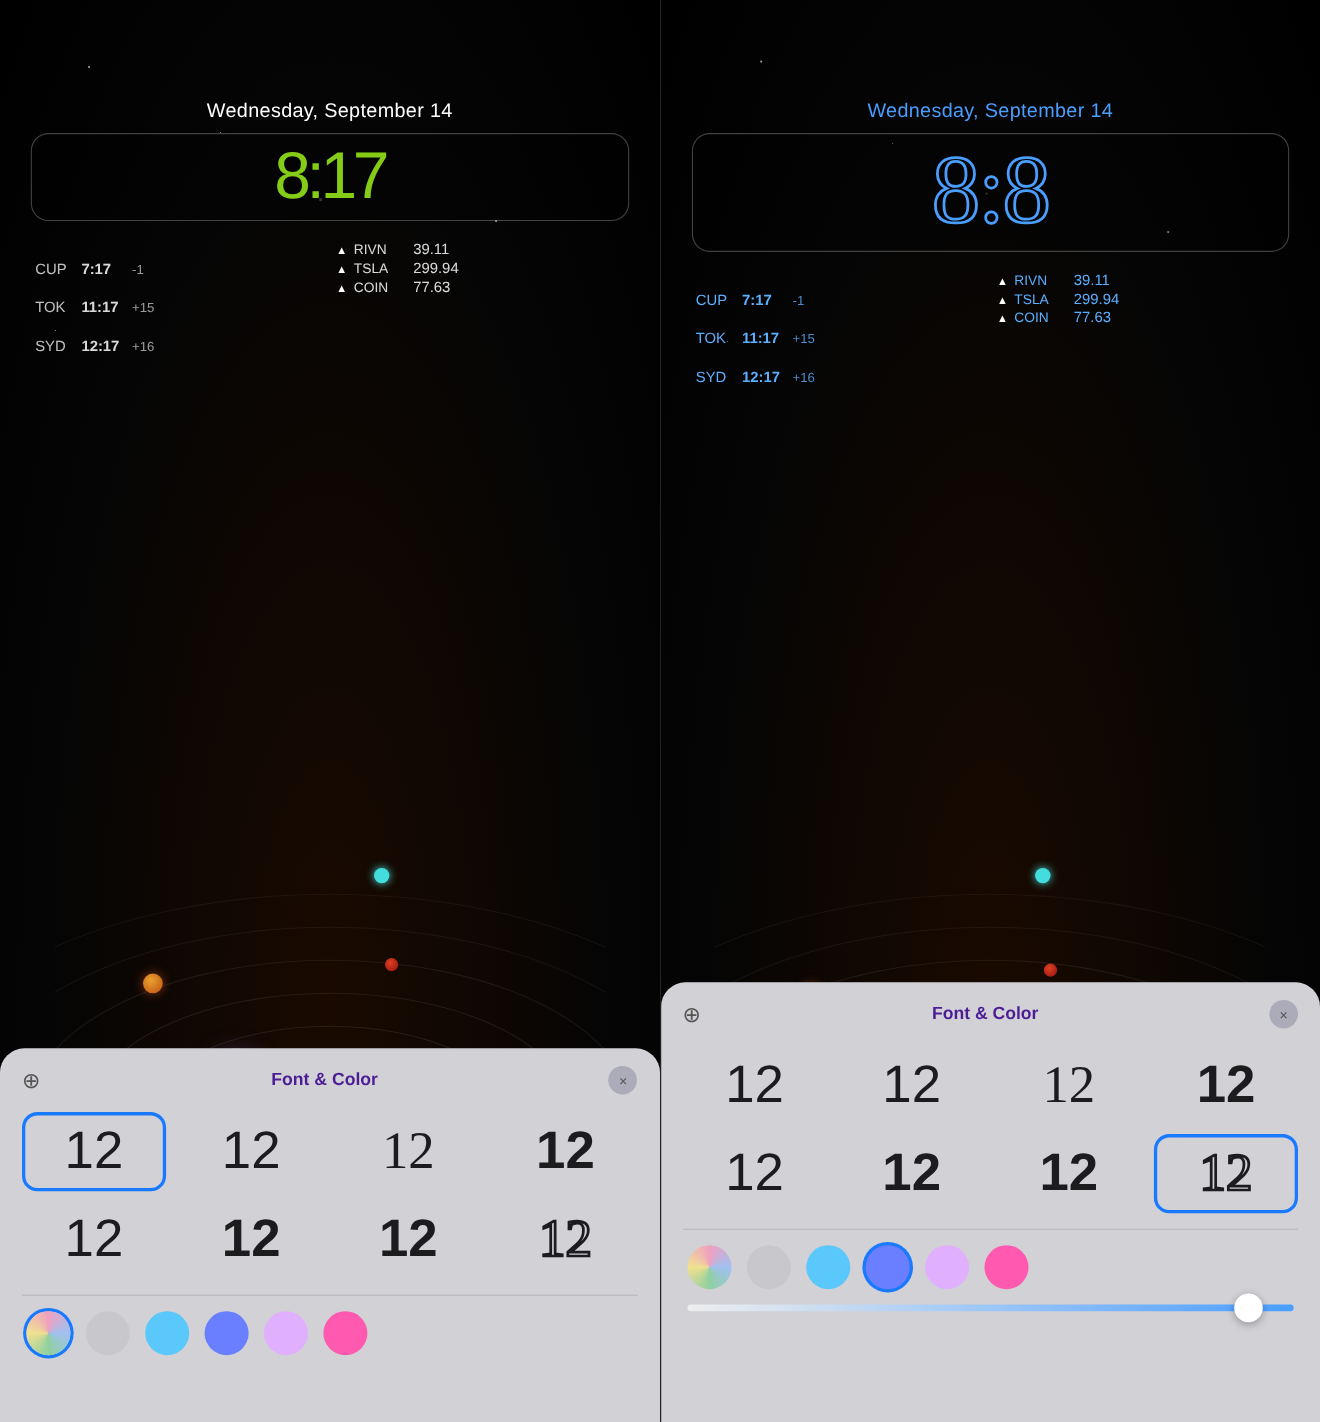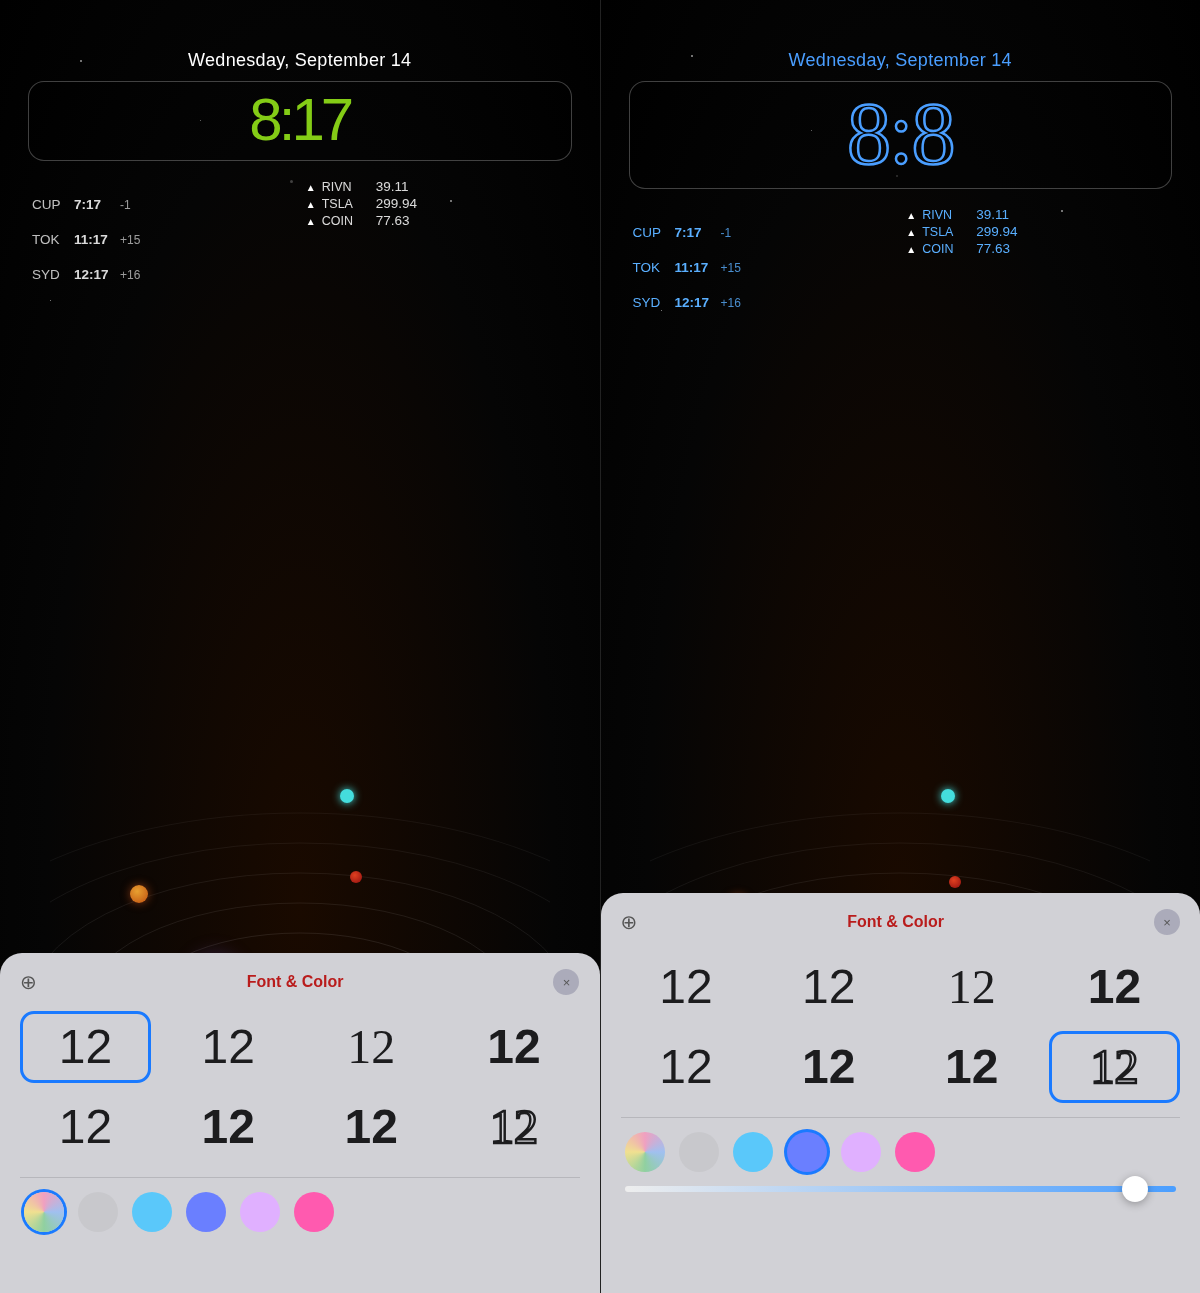--- a/index.html
+++ b/index.html
@@ -94,20 +94,21 @@
       padding: 50px 28px 0;
     }
 
     .date-label {
       text-align: center;
       font-size: 18px;
       font-weight: 300;
       color: #fff;
       margin-bottom: 10px;
       letter-spacing: 0.3px;
+      margin-top: 40px;
     }
 
     
     .clock-box {
       border: 1.5px solid rgba(255,255,255,0.25);
       border-radius: 16px;
       padding: 8px 20px 10px;
       text-align: center;
       background: rgba(0,0,0,0.2);
       margin-bottom: 18px;
@@ -172,21 +173,21 @@
       justify-content: space-between;
       margin-bottom: 16px;
     }
     .sheet-globe {
       font-size: 20px;
       color: #555;
     }
     .sheet-title {
       font-size: 16px;
       font-weight: 600;
-      color: #b91c1c;
+      color: #4c1d95;
     }
     .sheet-close {
       width: 26px; height: 26px;
       border-radius: 50%;
       background: #ababba;
       display: flex; align-items: center; justify-content: center;
       font-size: 13px;
       color: #555;
       cursor: pointer;
     }

